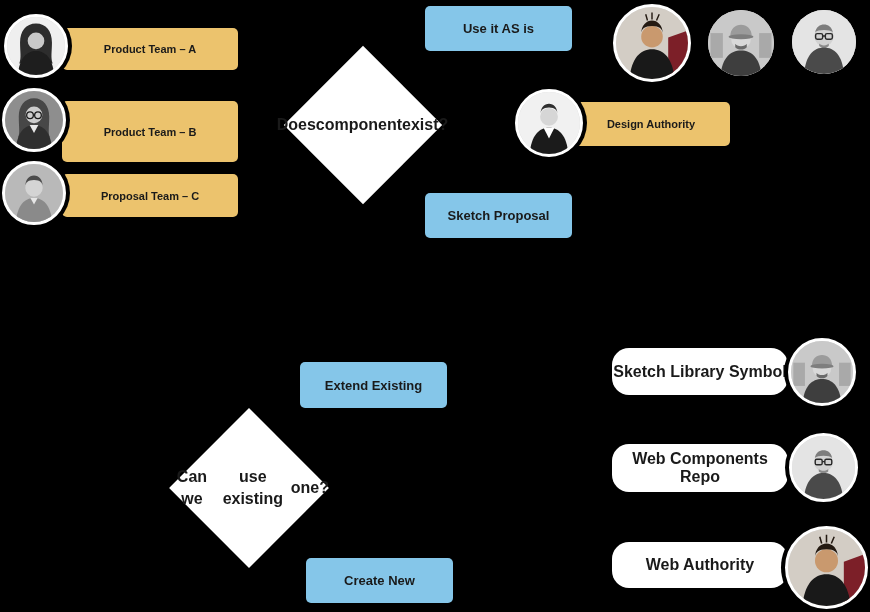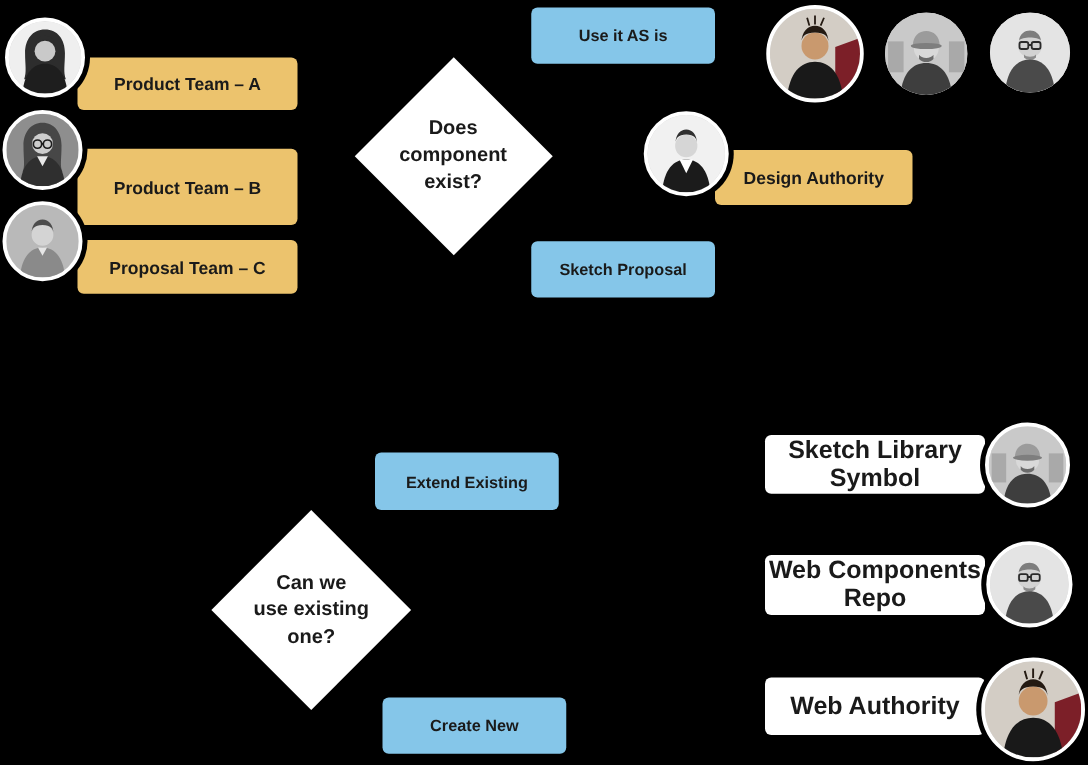--- a/index.html
+++ b/index.html
@@ -8,39 +8,39 @@
     background:var(--background,#000);
     font-family:"Liberation Sans", sans-serif;
   }
   .canvas * { box-sizing:border-box; }
 
   .box {
     position:absolute; display:flex; align-items:center; justify-content:center;
     border-radius:5px; font-weight:bold; color:var(--text,#1a1a1a);
     text-align:center; z-index:1;
   }
-  .box.yellow { background:var(--team-box,#ecc36d); font-size:14px;margin-top:18px; }
+  .box.yellow { background:var(--team-box,#ecc36d); font-size:11px; }
   .box.blue   { background:var(--action-box,#85c6e9); font-size:13px; }
-  .box.white  { background:var(--output-box,#ffffff); font-size:20px; }
+  .box.white  { background:var(--output-box,#ffffff); font-size:16px;border-radius:17px; }
 
   .avatar {
     position:absolute; border-radius:50%; overflow:hidden; z-index:2;
     border:3px solid #fff; box-shadow:0 0 0 4px #000; background:#d9d9d9;
   }
   .avatar.noring { border:none; box-shadow:none; }
   .avatar svg { display:block; width:100%; height:100%; }
 
   .diamond { position:absolute; z-index:1; }
   .diamond .shape {
     position:absolute; left:50%; top:50%;
     transform:translate(-50%,-50%) rotate(45deg);
     background:var(--decision-box,#ffffff);
   }
   .diamond .dtext {
-    position:absolute; inset:0; display:flex; flex-direction:column;
+    position:absolute; inset:0; display:flex; flex-direction:row;
     align-items:center; justify-content:center;
     font-weight:bold; font-size:16px; line-height:1.35;
     color:var(--text,#1a1a1a); text-align:center;
   }
 </style>
 </head>
 <body>
 
 <svg width="0" height="0" style="position:absolute" aria-hidden="true">
   <defs>

